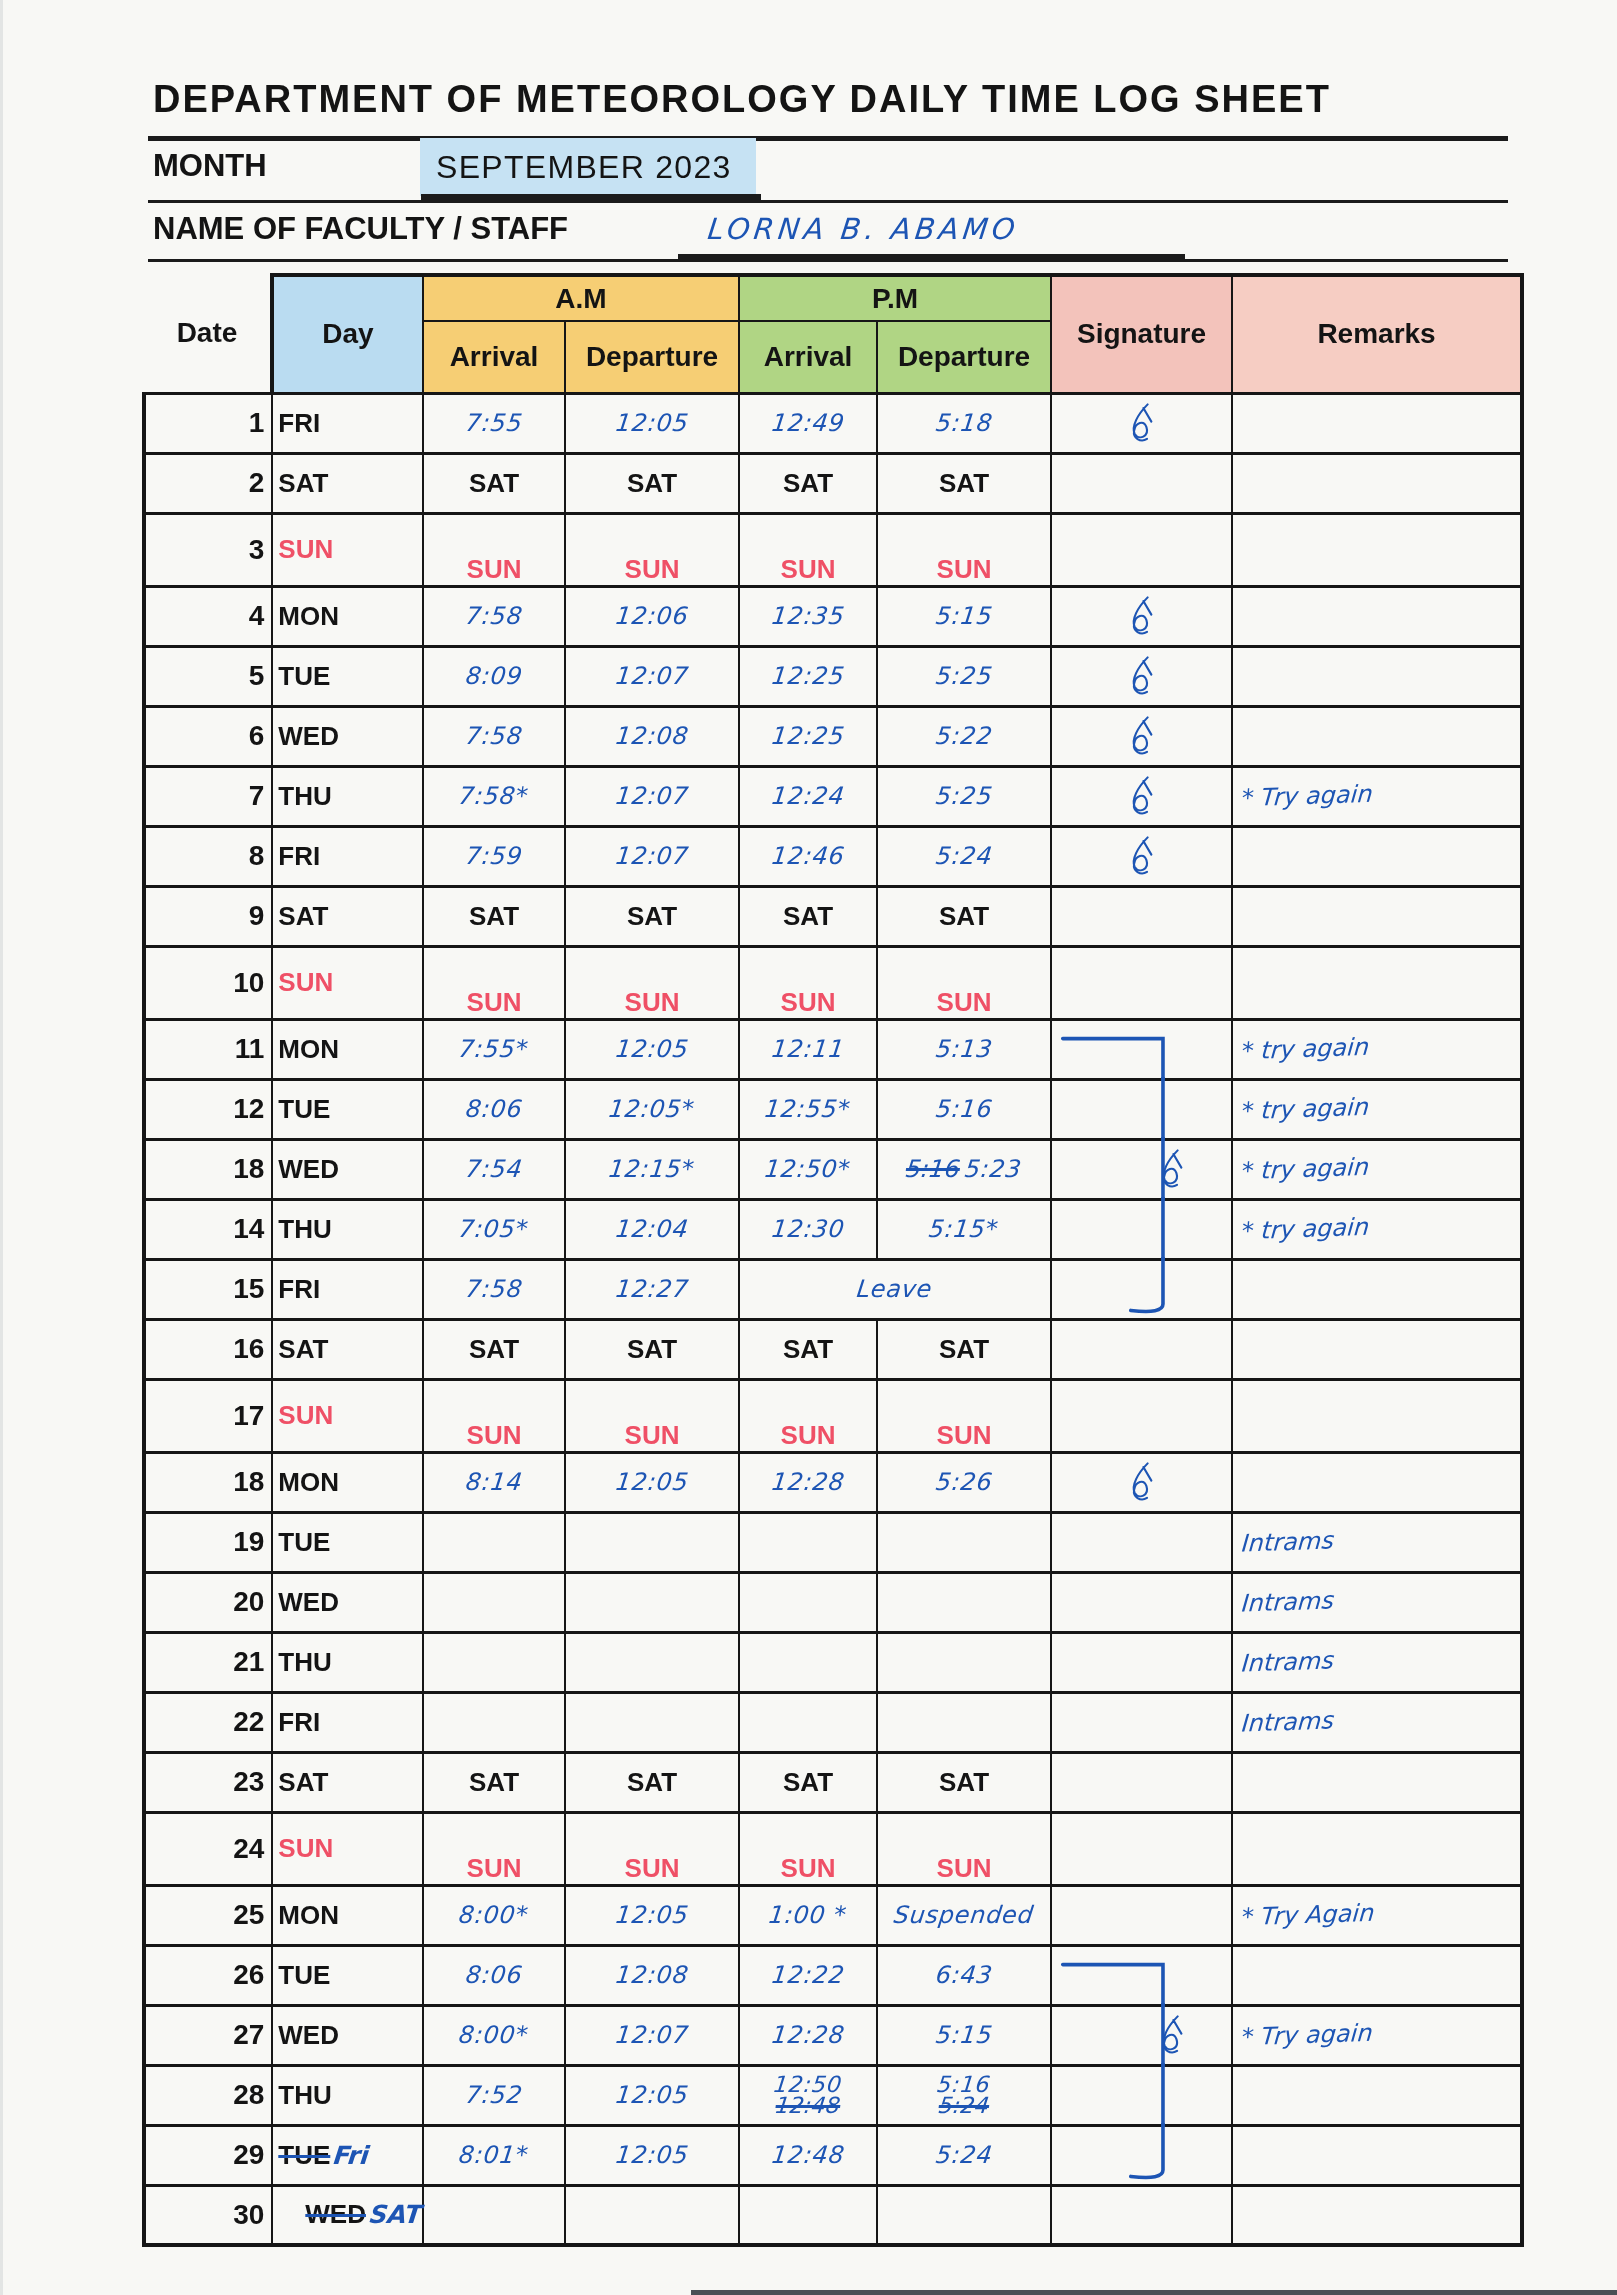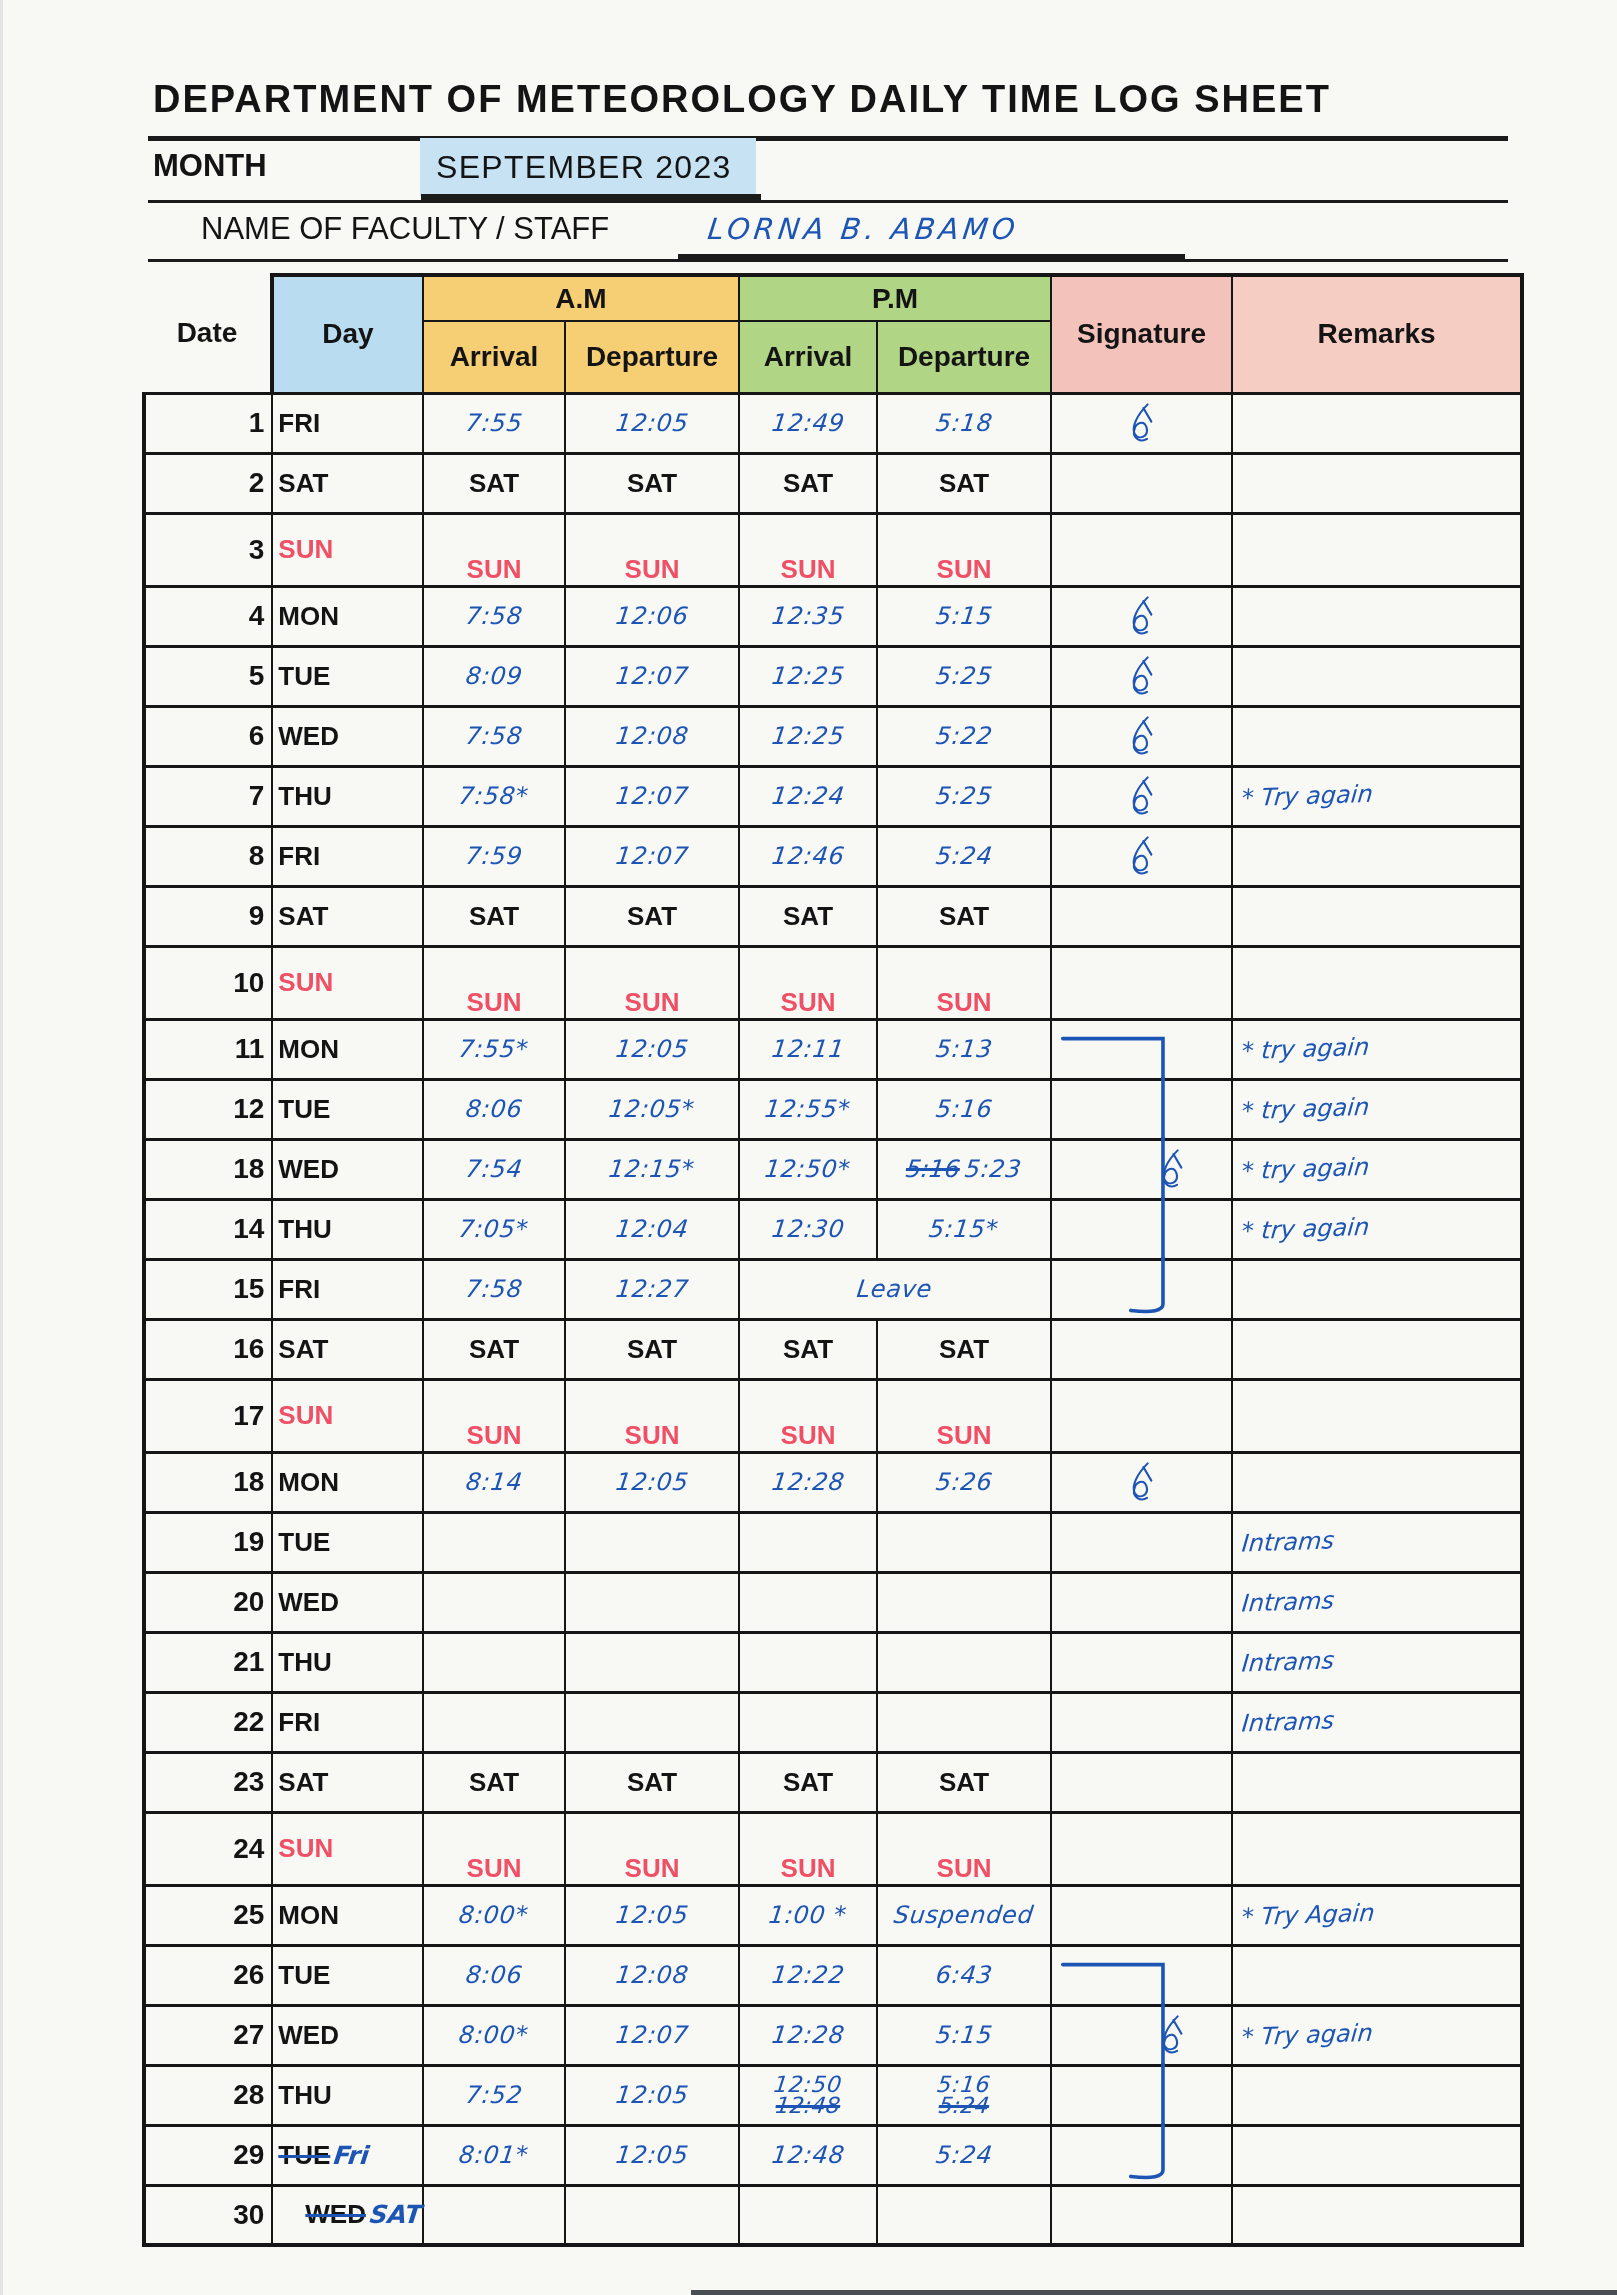--- a/index.html
+++ b/index.html
@@ -15,21 +15,21 @@
   }
   .abs{position:absolute;}
   .sheet-title{left:153px; top:78px; font-size:38px; font-weight:bold; letter-spacing:2px; white-space:nowrap;}
   .rule{background:#1b1b1b;}
   .rule1{left:148px; top:136px; width:1360px; height:4.6px;}
   .month-label{left:153px; top:148px; font-size:31px; font-weight:bold;text-align:center;}
   .month-highlight{left:420px; top:138px; width:336px; height:58px; background:var(--hl);}
   .month-value{left:436px; top:149px; font-size:32px; font-weight:normal; letter-spacing:1.3px; white-space:nowrap;}
   .month-bar{left:421px; top:194px; width:340px; height:7.2px; background:#1b1b1b;}
   .rule2{left:148px; top:200px; width:1360px; height:2.6px;}
-  .name-label{left:153px; top:211px; font-size:31px; font-weight:normal; white-space:nowrap;margin-left:48px;}
+  .name-label{left:153px; top:211px; font-size:31px; font-weight:bold; white-space:nowrap;}
   .name-value{left:708px; top:212px; font-size:29px; letter-spacing:4px; white-space:nowrap;}
   .name-bar{left:678px; top:254px; width:507px; height:7.2px; background:#1b1b1b;}
   .rule3{left:148px; top:259px; width:1360px; height:2.6px;}
 
   .hand{
     font-family:"DejaVu Sans",sans-serif; font-style:italic; color:var(--ink);
     display:inline-block; transform:skewX(-7deg);
   }
 
   table.log{

